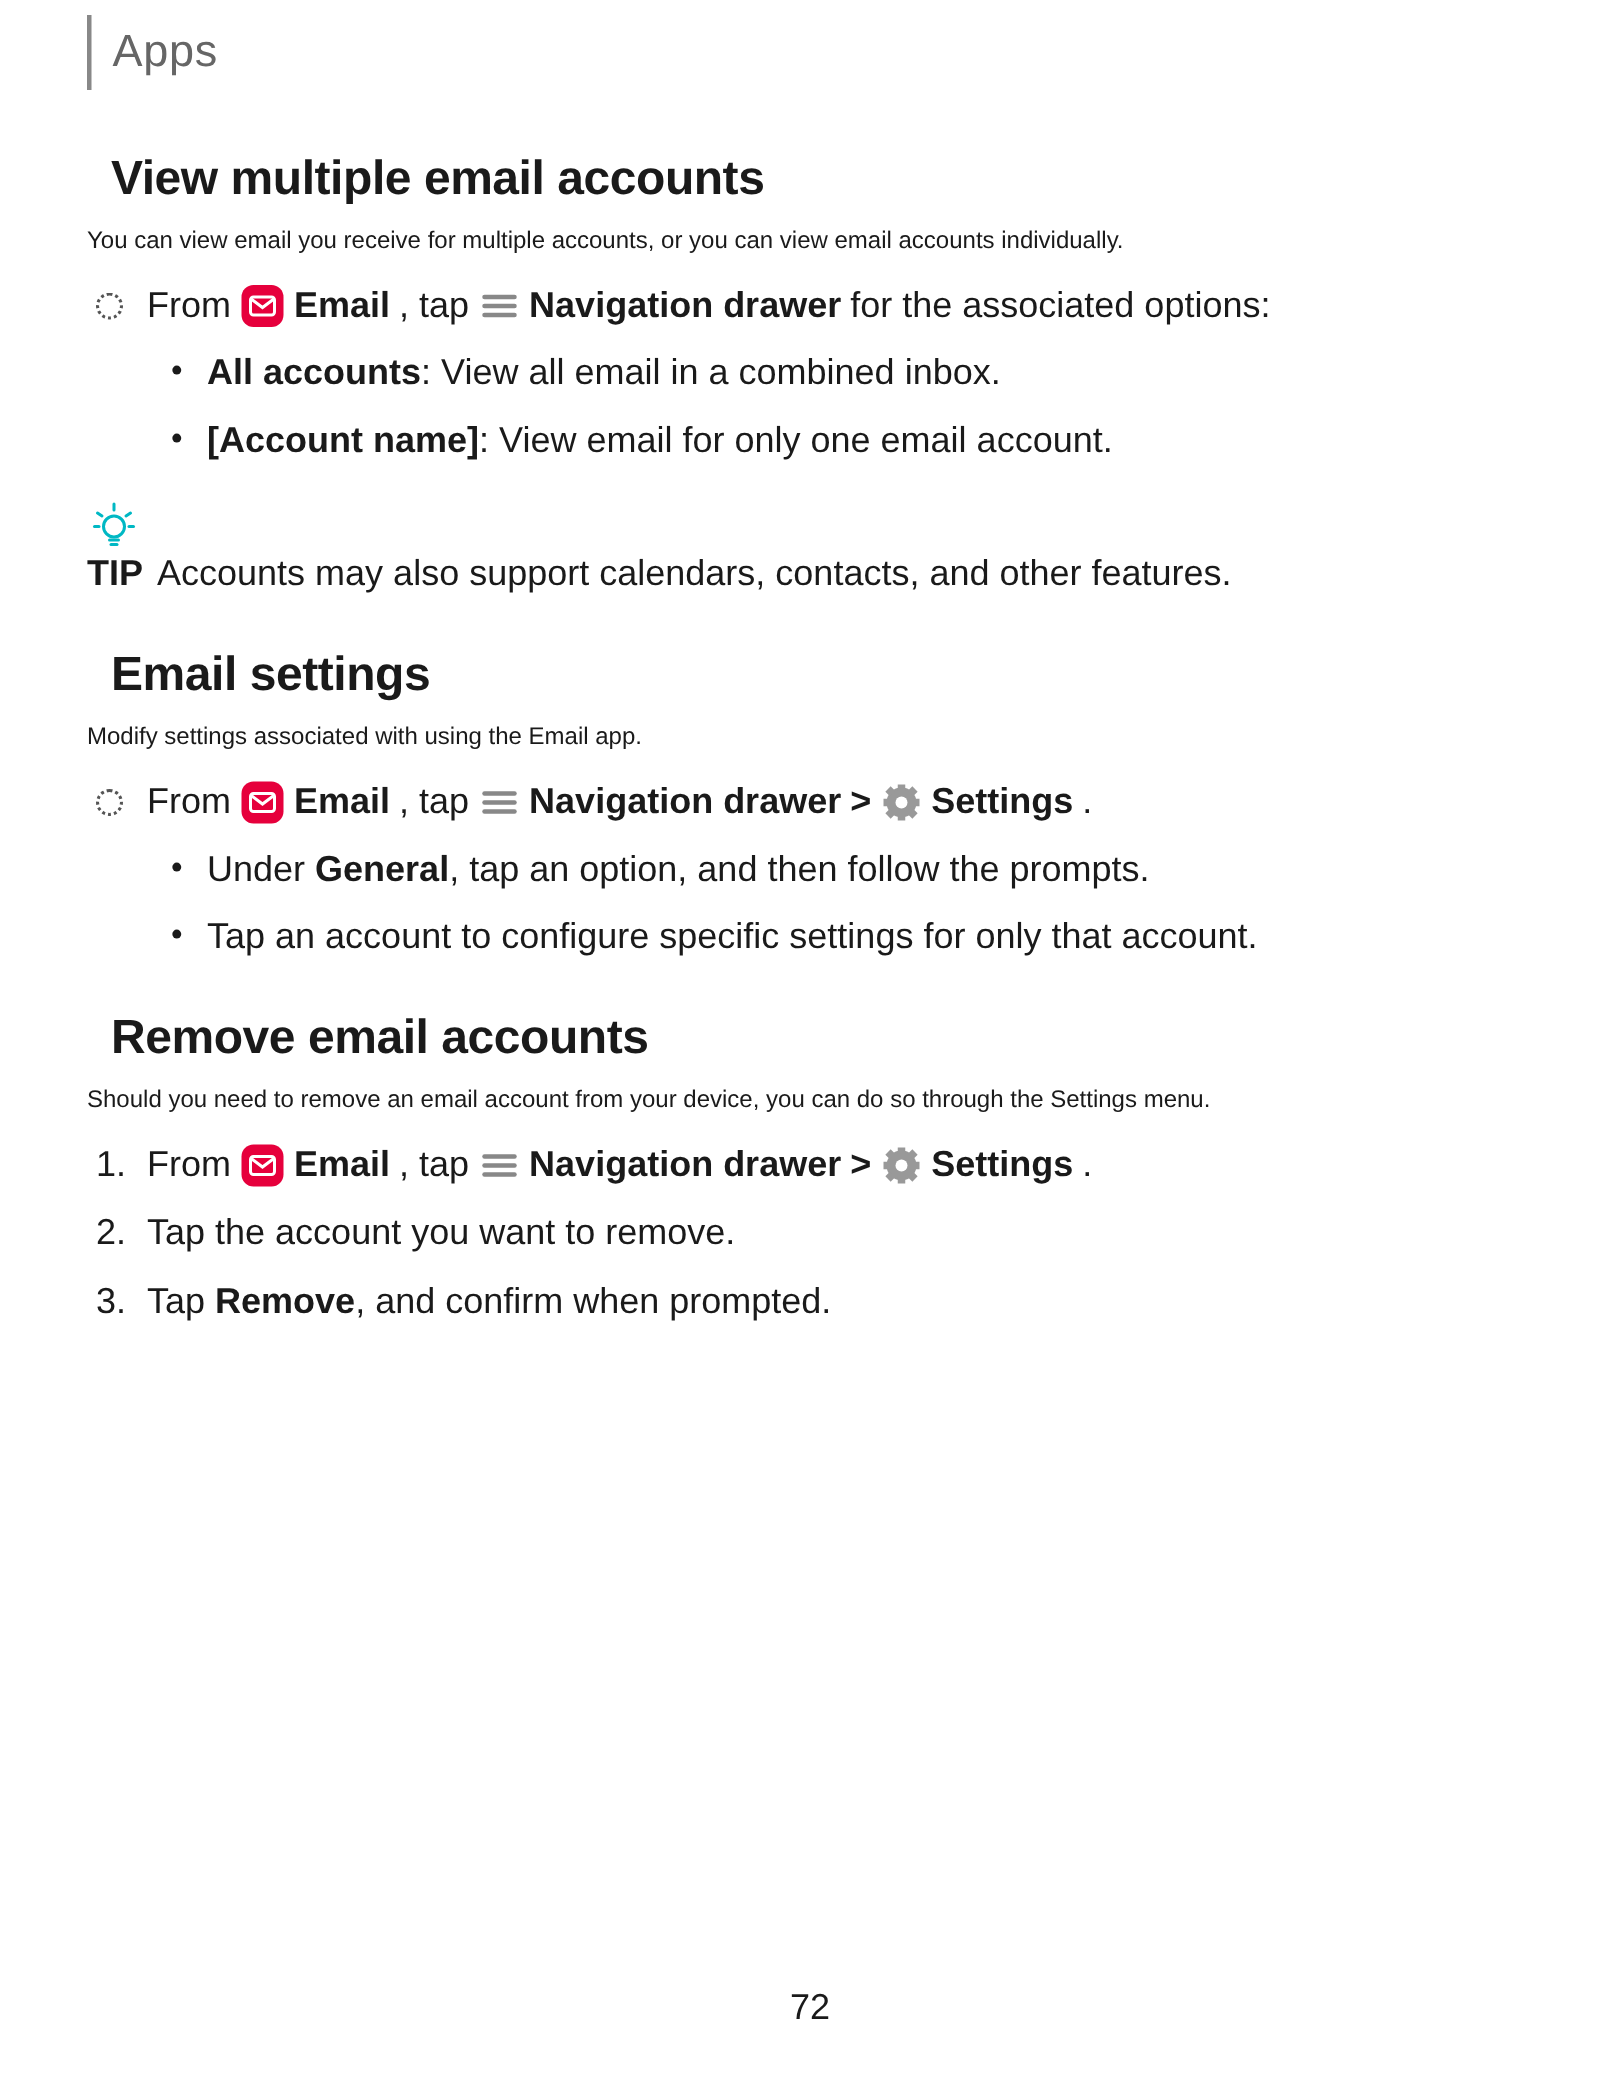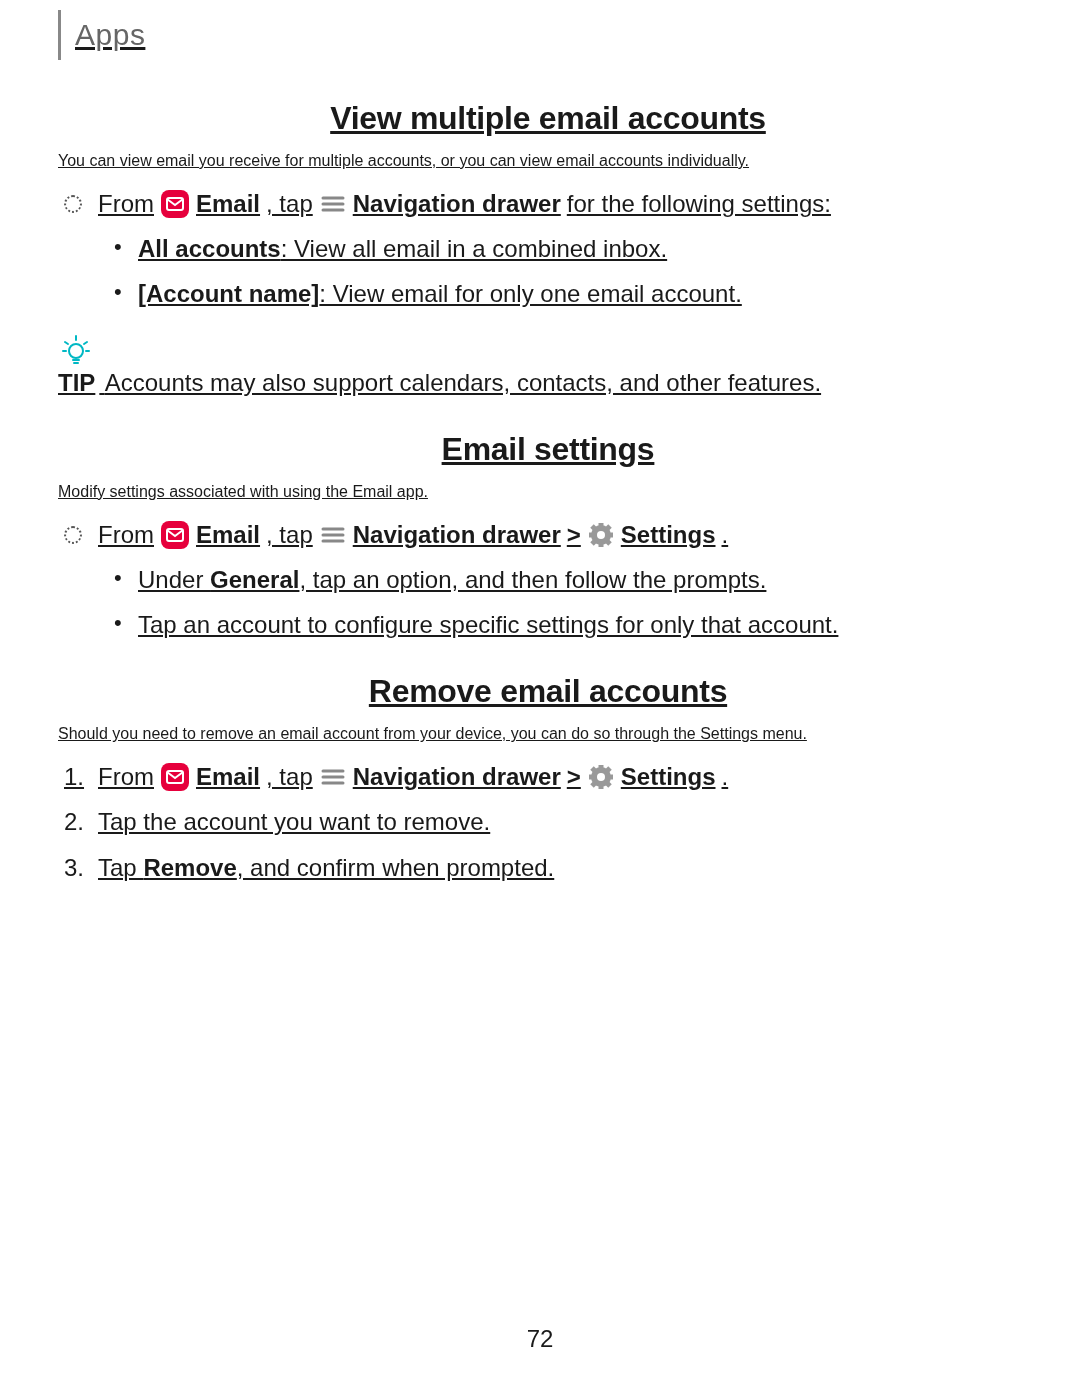--- a/index.html
+++ b/index.html
@@ -10,21 +10,20 @@
     background: #fff;
     font-family: "Segoe UI", "Helvetica Neue", Arial, sans-serif;
     color: #1a1a1a;
   }
   .page {
     box-sizing: border-box;
     width: 1080px;
     height: 1397px;
     padding: 10px 58px 20px 58px;
     position: relative;
-    text-decoration: underline;
   }
   .header-bar {
     display: flex;
     align-items: stretch;
     margin-bottom: 40px;
   }
   .header-rule {
     width: 3px;
     background: #888;
     margin-right: 14px;
@@ -37,21 +36,20 @@
     letter-spacing: 0.5px;
     align-self: center;
   }
   h2.section-title {
     font-family: Arial, "Helvetica Neue", sans-serif;
     font-weight: 800;
     font-size: 32px;
     margin: 30px 0 12px 16px;
     letter-spacing: -0.3px;
     font-stretch: condensed;
-    text-align: center;
   }
   p.body {
     font-size: 16px;
     line-height: 1.45;
     margin: 0 0 14px 0;
   }
   .instr-line {
     display: flex;
     align-items: center;
     flex-wrap: wrap;
@@ -185,21 +183,21 @@
     <span class="bold">Email</span>
     <span>, tap</span>
     <span class="nav-icon">
       <svg viewBox="0 0 28 28">
           <line x1="4" y1="8" x2="24" y2="8" stroke="#888" stroke-width="3" stroke-linecap="round"></line>
           <line x1="4" y1="14" x2="24" y2="14" stroke="#888" stroke-width="3" stroke-linecap="round"></line>
           <line x1="4" y1="20" x2="24" y2="20" stroke="#888" stroke-width="3" stroke-linecap="round"></line>
         </svg>
     </span>
     <span class="bold">Navigation drawer</span>
-    <span> for the following settings:</span>
+    <span> for the associated options:</span>
   </div>
 
   <ul class="sub">
     <li>
       <span class="bold">All accounts</span><span>: View all email in a combined inbox.</span>
     </li>
     <li>
       <span class="bold">[Account name]</span><span>: View email for only one email account.</span>
     </li>
   </ul>

